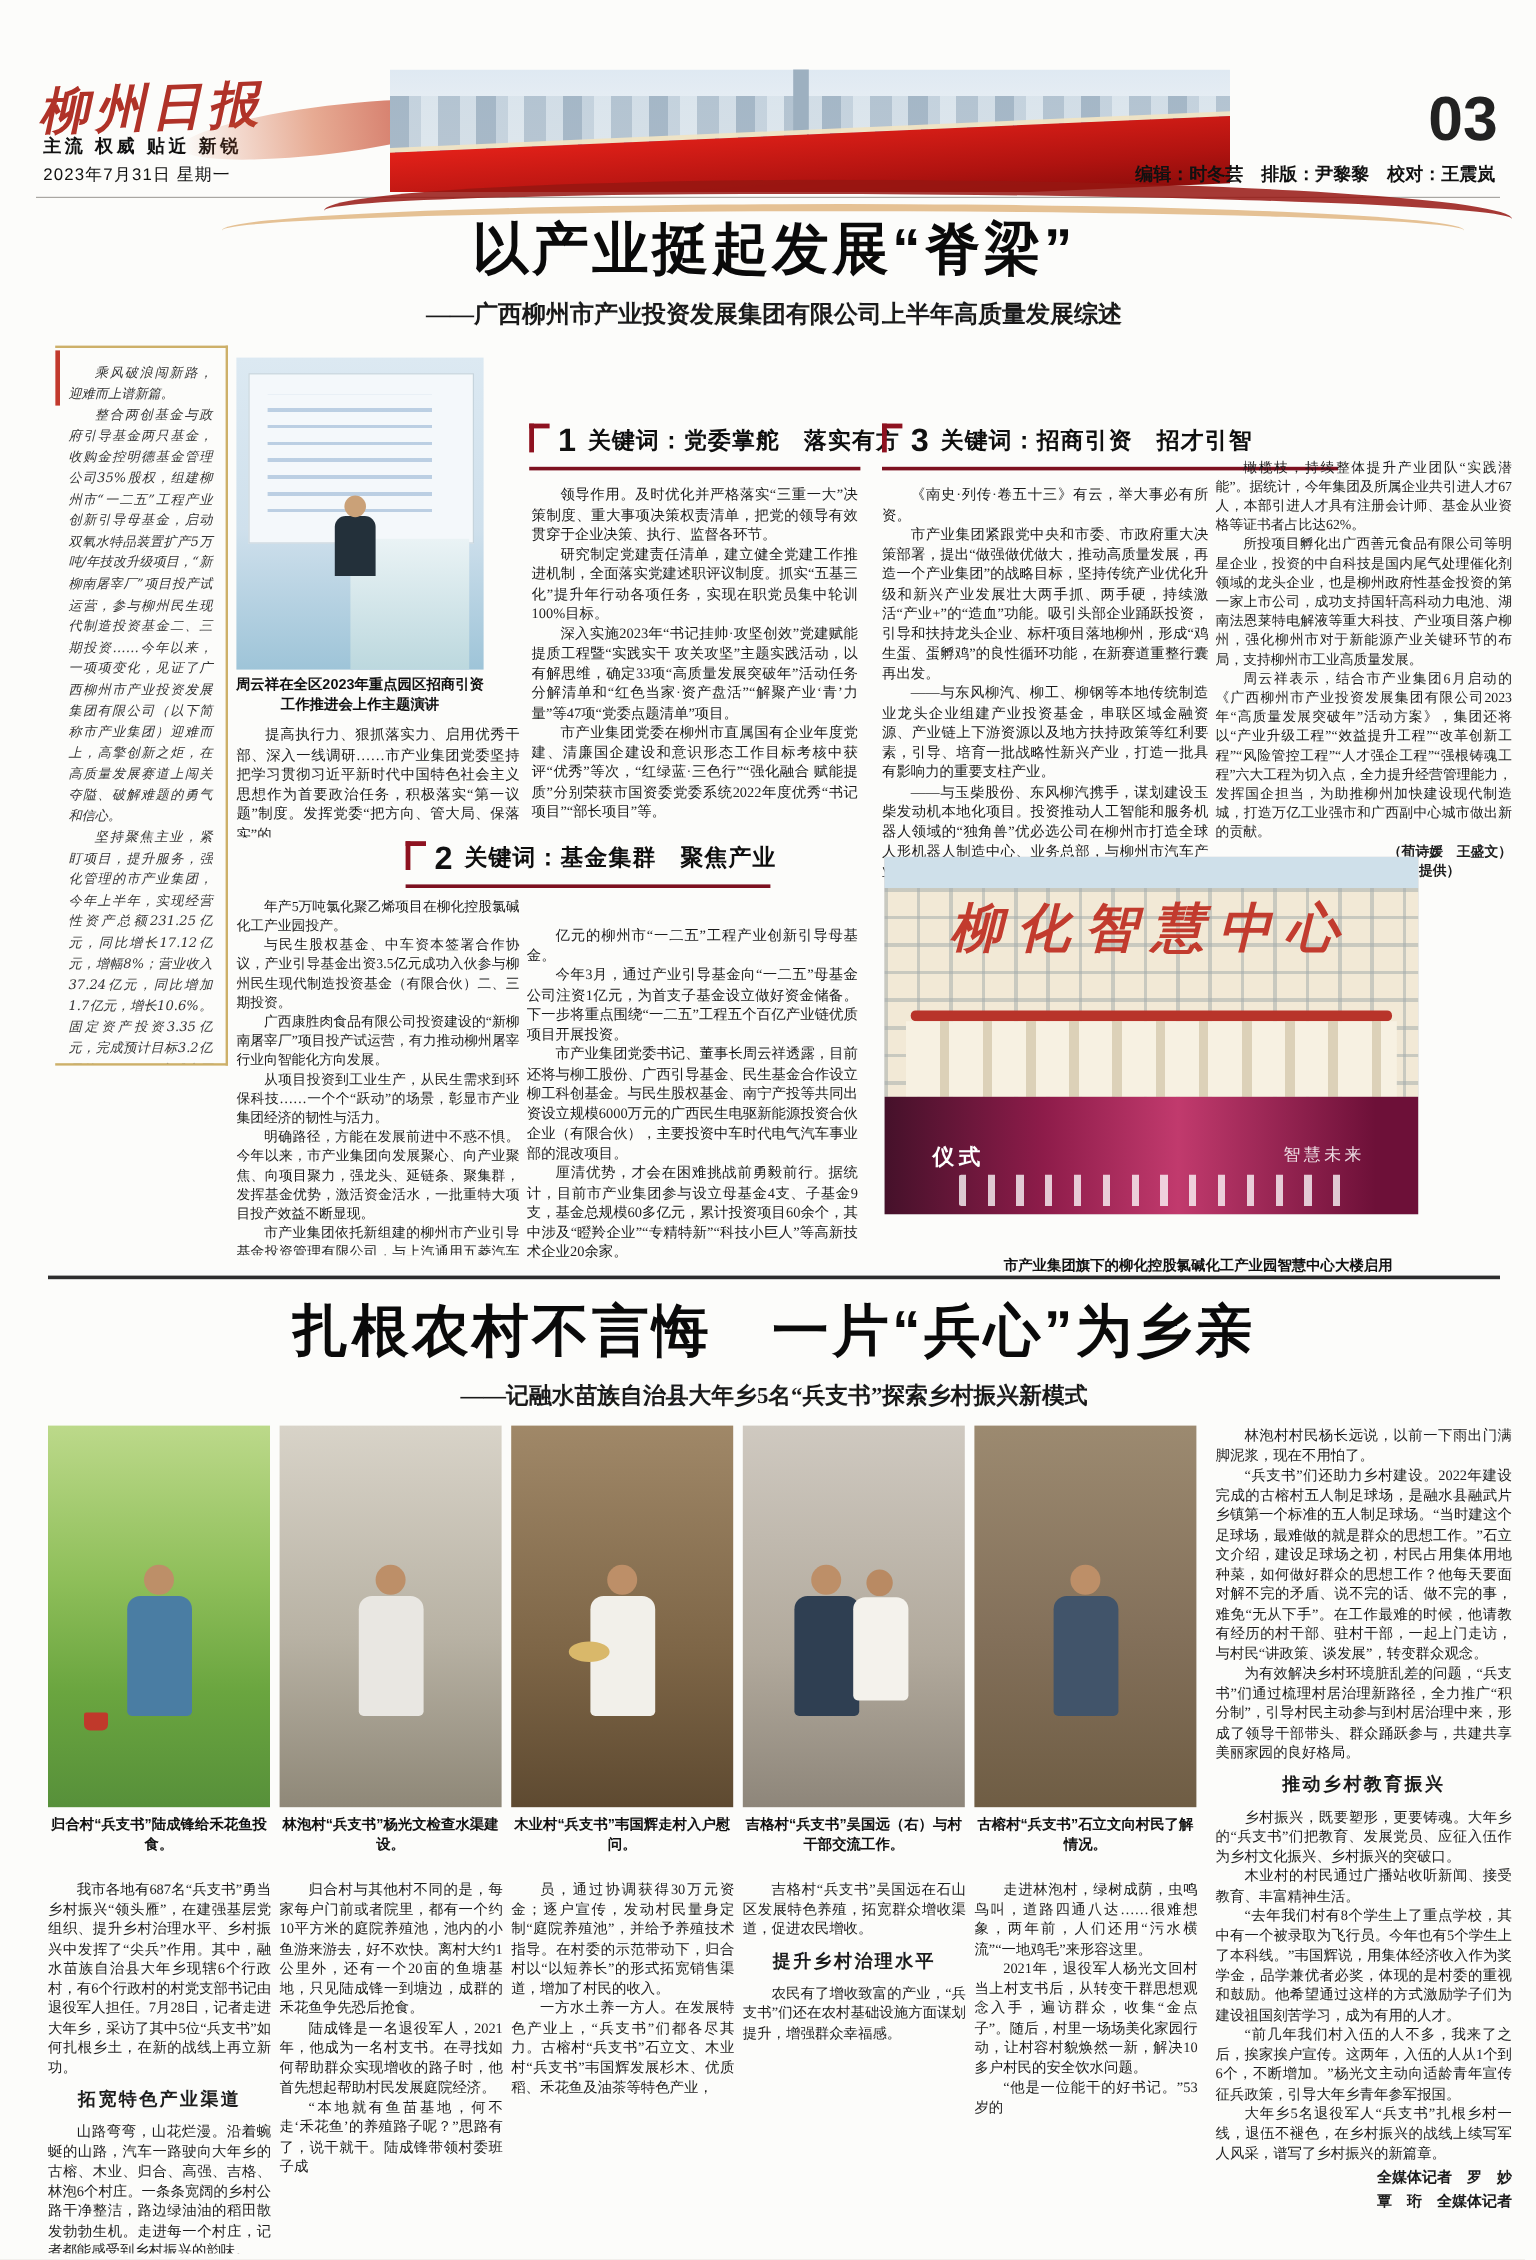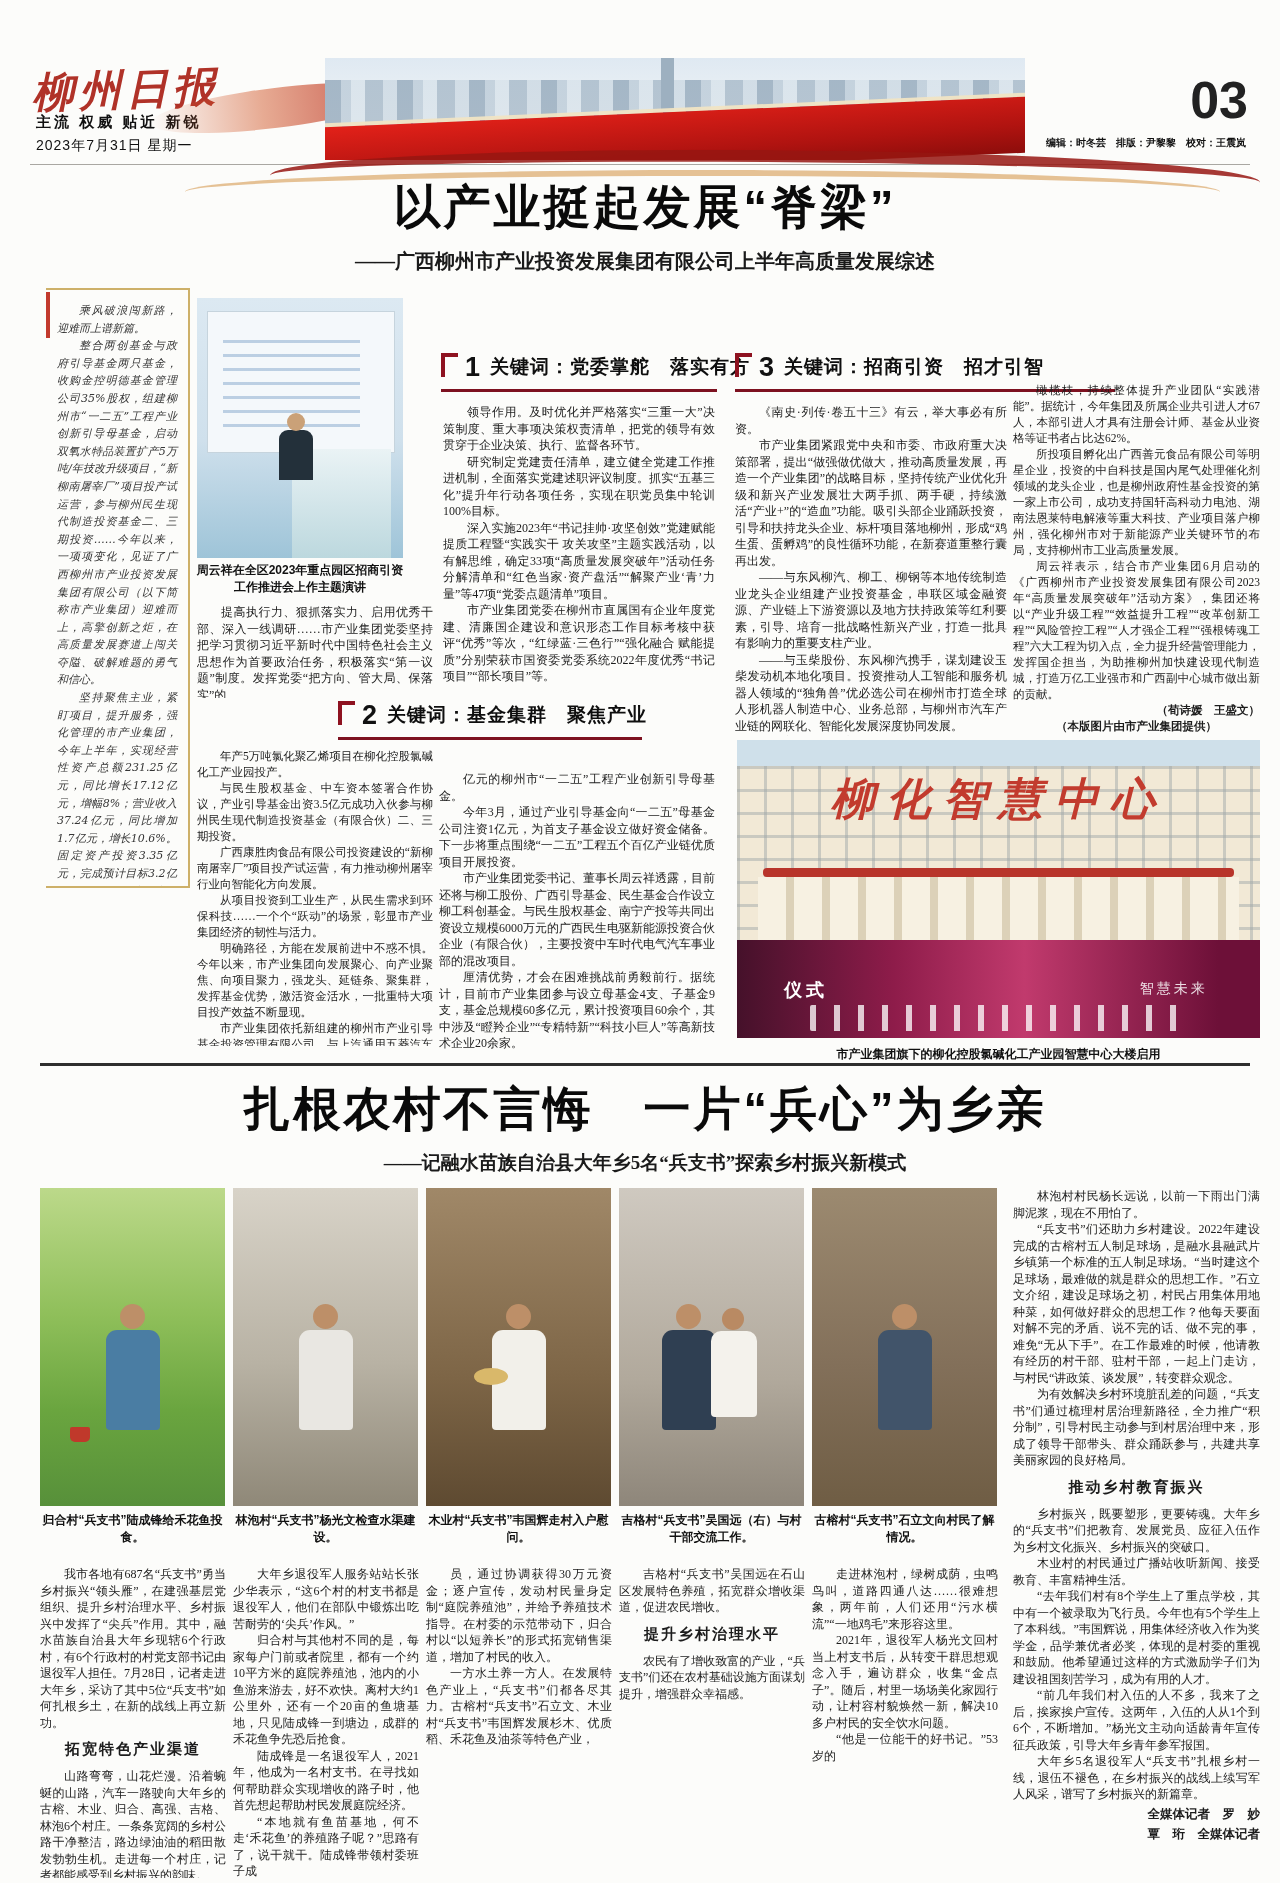--- a/index.html
+++ b/index.html
@@ -13,21 +13,21 @@
   .banner{position:absolute;left:325px;top:58px;width:700px;height:102px;overflow:hidden;}
   .sky{position:absolute;left:0;top:0;right:0;bottom:0;background:linear-gradient(180deg,#dfe9f2,#eef2f5 55%,#f8f6f1);}
   .buildings{position:absolute;left:0;right:0;bottom:30px;height:50px;opacity:.75;
      background:repeating-linear-gradient(90deg,#8fa5b8 0 16px,#b9c9d6 16px 26px,#d7e2ea 26px 40px,#a3b6c6 40px 58px,#cbd8e2 58px 72px);}
   .tower{position:absolute;left:48%;bottom:36px;width:13px;height:74px;background:#9db0c0;}
   .ribbon{position:absolute;left:-18px;right:-18px;bottom:-8px;height:56px;transform:rotate(-2.5deg);
      background:linear-gradient(178deg,#e32119 0%,#b01310 65%,#8c0d0b 100%);box-shadow:0 -4px 0 rgba(240,228,196,.95);}
   .banner-text{position:absolute;left:0;right:0;bottom:12px;text-align:center;font-family:"Liberation Sans",sans-serif;
      font-weight:900;font-style:italic;font-size:31px;color:#ffd41e;letter-spacing:5px;text-shadow:2px 2px 1px #6d0a06,-1px -1px 0 #7a0c08;}
   .page-num{position:absolute;right:32px;top:70px;font-family:"Liberation Sans",sans-serif;font-size:52px;font-weight:bold;color:#222;}
-  .credits{position:absolute;right:34px;top:136px;font-family:"Liberation Sans",sans-serif;font-size:10px;font-weight:bold;color:#111;}
+  .credits{position:absolute;right:34px;top:136px;font-family:"Liberation Sans",sans-serif;font-size:15px;font-weight:bold;color:#111;}
   .hdr-line{position:absolute;left:30px;right:30px;top:164px;height:1px;background:#a9a7a2;}
   .swoosh{position:absolute;left:150px;top:88px;width:250px;height:40px;border-radius:50%;transform:rotate(-7deg);
      background:linear-gradient(90deg,rgba(227,138,84,0),rgba(210,90,45,.5) 45%,rgba(180,30,15,.75));}
   .red-curve{position:absolute;left:270px;top:150px;width:990px;height:46px;border-radius:50%;
      border-top:12px solid rgba(150,22,18,.85);transform:rotate(.4deg);}
   .tan-curve{position:absolute;left:185px;top:170px;width:1035px;height:38px;border-radius:50%;
      border-top:6px solid rgba(222,178,122,.8);}
   
   .para{margin:0;text-indent:2em;text-align:justify;font-size:12px;line-height:16.5px;}
   .text-col{position:absolute;overflow:hidden;}
@@ -66,21 +66,21 @@
   #kw3{left:735px;top:352px;width:380px;}
   #kw1-text{left:443px;top:404px;width:272px;height:288px;}
   #kw2-cola{left:197px;top:748px;width:236px;height:298px;}
   #kw2-cola p{font-size:11.5px;line-height:16px;}
   #kw2-colb{left:439px;top:748px;width:276px;height:298px;margin-top:23px;}
   #kw3-text{left:735px;top:404px;width:272px;height:332px;}
   #kw3-cont{left:1013px;top:382px;width:247px;height:354px;}
   #kw3-cont p{font-size:11.5px;line-height:16px;}
   .byline{text-align:right;font-weight:bold;text-indent:0;}
   .photo-note{text-align:center;font-weight:bold;text-indent:0;}
-  #building-photo{left:737px;top:740px;width:523px;height:298px;}
+  #building-photo{left:737px;top:714px;width:445px;height:298px;}
   .bld{position:absolute;left:0;top:0;right:0;height:200px;background:linear-gradient(180deg,#cfe0ea 0 13%,#f2e9d6 13%);}
   .win{position:absolute;left:0;right:0;top:13%;bottom:0;opacity:.55;
      background:repeating-linear-gradient(90deg,rgba(96,118,134,.5) 0 3px,transparent 3px 27px),
                 repeating-linear-gradient(180deg,rgba(96,118,134,.5) 0 3px,transparent 3px 23px);}
   .sign{position:absolute;left:0;right:0;top:30px;text-align:center;font-style:italic;font-weight:bold;
      font-size:44px;color:#c23b2e;letter-spacing:12px;font-family:"DejaVu Serif",serif;}
   .canopy{position:absolute;left:5%;right:5%;top:128px;height:9px;background:#b8342a;border-radius:4px;}
   .pillars{position:absolute;left:4%;right:4%;top:137px;height:63px;
      background:repeating-linear-gradient(90deg,#f7f1e2 0 28px,#dcd1b8 28px 36px);}
   .stage{position:absolute;left:0;right:0;bottom:0;height:98px;
@@ -258,21 +258,20 @@
   <div class="text-col bcol" id="bc1">
     <div>
         <p class="para">我市各地有687名“兵支书”勇当乡村振兴“领头雁”，在建强基层党组织、提升乡村治理水平、乡村振兴中发挥了“尖兵”作用。其中，融水苗族自治县大年乡现辖6个行政村，有6个行政村的村党支部书记由退役军人担任。7月28日，记者走进大年乡，采访了其中5位“兵支书”如何扎根乡土，在新的战线上再立新功。</p>
       </div>
     <p class="subhead">拓宽特色产业渠道</p>
     <div>
         <p class="para">山路弯弯，山花烂漫。沿着蜿蜒的山路，汽车一路驶向大年乡的古榕、木业、归合、高强、吉格、林泡6个村庄。一条条宽阔的乡村公路干净整洁，路边绿油油的稻田散发勃勃生机。走进每一个村庄，记者都能感受到乡村振兴的韵味。</p>
       </div>
   </div>
   <div class="text-col bcol" id="bc2">
-      <p class="para">大年乡退役军人服务站站长张少华表示，“这6个村的村支书都是退役军人，他们在部队中锻炼出吃苦耐劳的‘尖兵’作风。”</p>
       <p class="para">归合村与其他村不同的是，每家每户门前或者院里，都有一个约10平方米的庭院养殖池，池内的小鱼游来游去，好不欢快。离村大约1公里外，还有一个20亩的鱼塘基地，只见陆成锋一到塘边，成群的禾花鱼争先恐后抢食。</p>
       <p class="para">陆成锋是一名退役军人，2021年，他成为一名村支书。在寻找如何帮助群众实现增收的路子时，他首先想起帮助村民发展庭院经济。</p>
       <p class="para">“本地就有鱼苗基地，何不走‘禾花鱼’的养殖路子呢？”思路有了，说干就干。陆成锋带领村委班子成</p>
     </div>
   <div class="text-col bcol" id="bc3">
       <p class="para">员，通过协调获得30万元资金；逐户宣传，发动村民量身定制“庭院养殖池”，并给予养殖技术指导。在村委的示范带动下，归合村以“以短养长”的形式拓宽销售渠道，增加了村民的收入。</p>
       <p class="para">一方水土养一方人。在发展特色产业上，“兵支书”们都各尽其力。古榕村“兵支书”石立文、木业村“兵支书”韦国辉发展杉木、优质稻、禾花鱼及油茶等特色产业，</p>
     </div>
   <div class="text-col bcol" id="bc4">
     <div>

